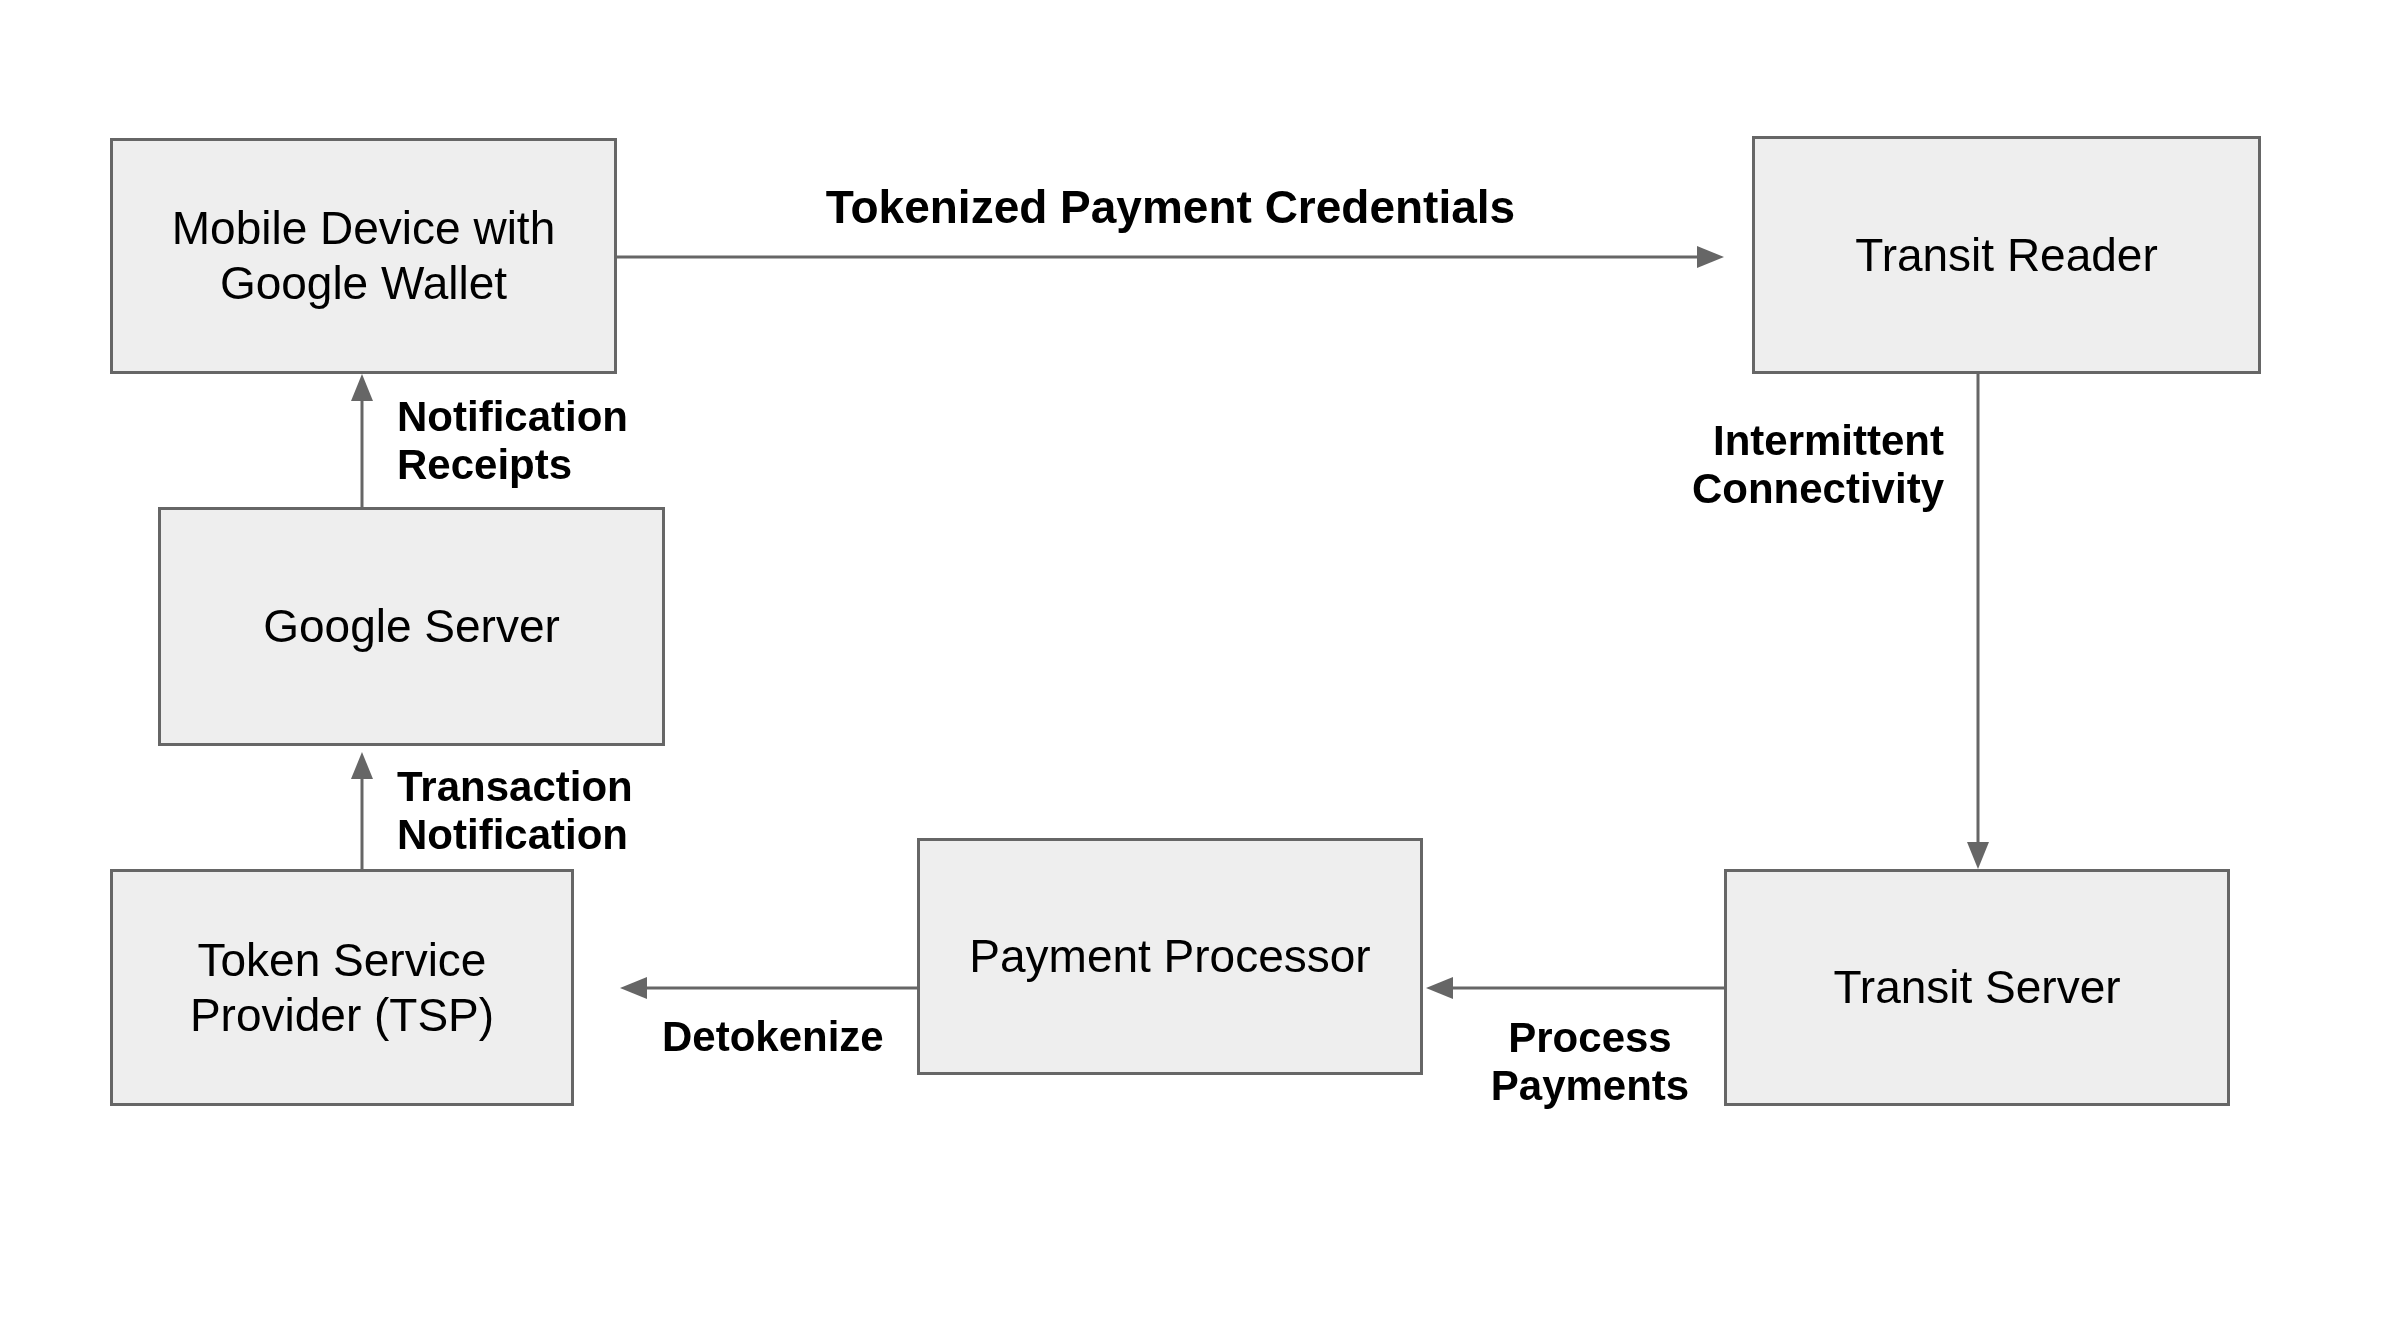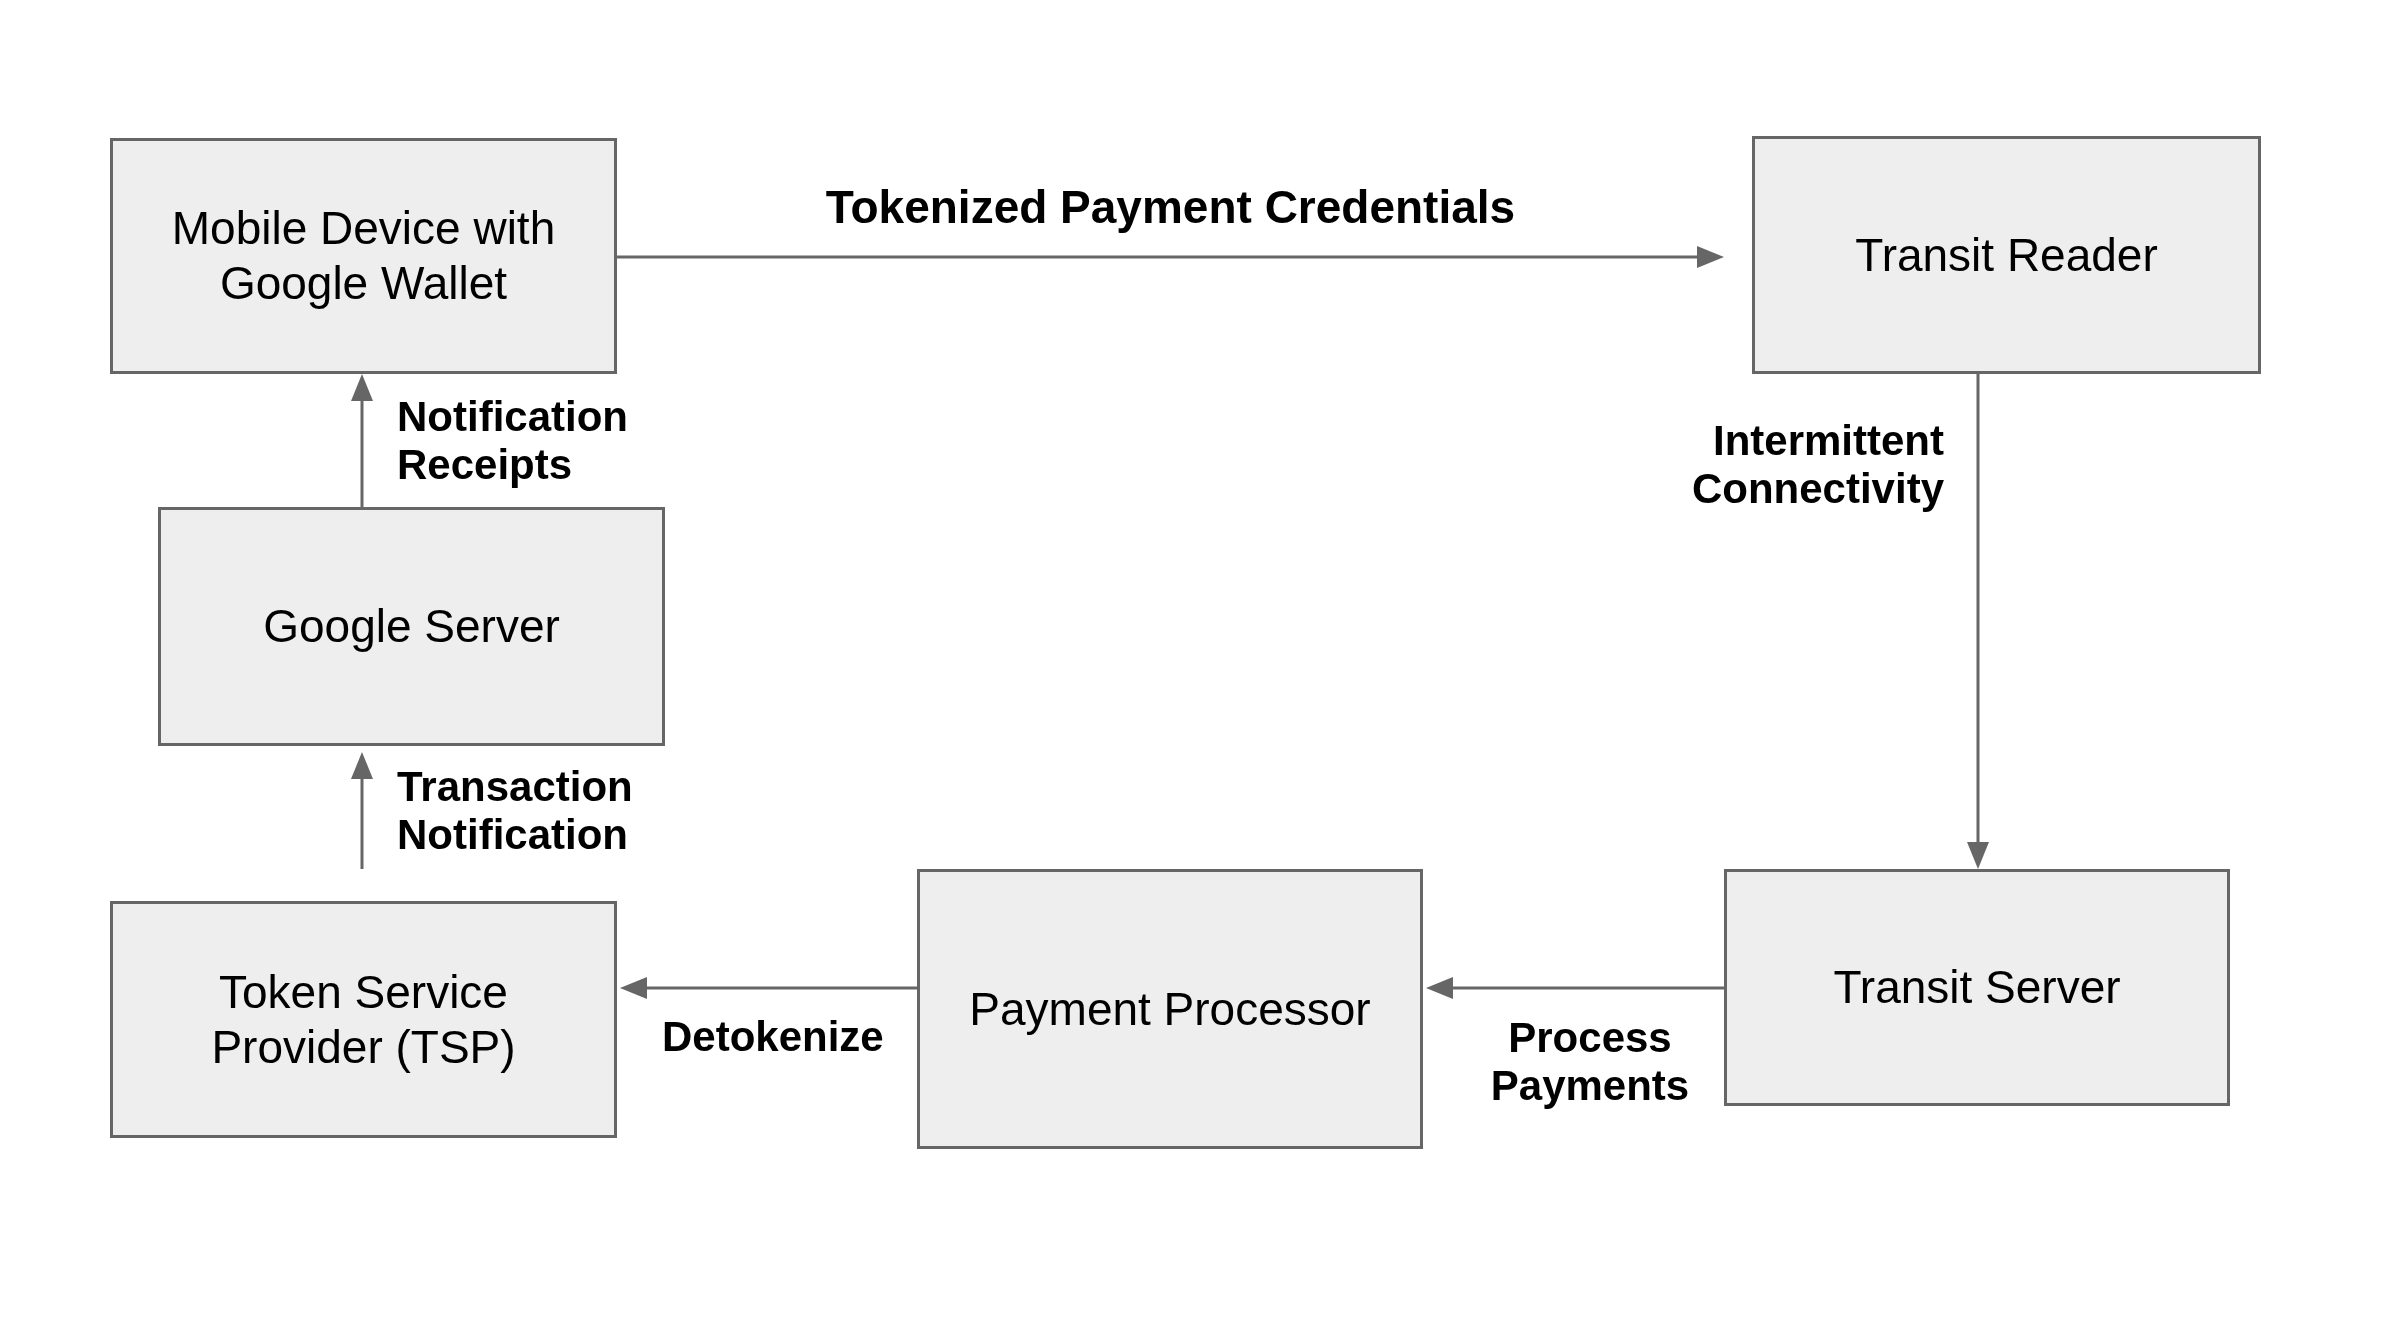--- a/index.html
+++ b/index.html
@@ -109,26 +109,26 @@
   </div>
 
   <div class="node" style="left:1724px; top:136px; width:509px; height:238px;margin-left:28px;">
     <span class="node-label">Transit Reader</span>
   </div>
 
   <div class="node" style="left:110px; top:507px; width:507px; height:239px;margin-left:48px;">
     <span class="node-label">Google Server</span>
   </div>
 
-  <div class="node" style="left:110px; top:869px; width:507px; height:237px;margin-top:32px;">
+  <div class="node" style="left:110px; top:869px; width:464px; height:237px;">
     <span class="node-label">Token Service
 Provider (TSP)</span>
   </div>
 
-  <div class="node" style="left:917px; top:869px; width:506px; height:280px;align-items:center;">
+  <div class="node" style="left:917px; top:838px; width:506px; height:237px;align-items:center;">
     <span class="node-label">Payment Processor</span>
   </div>
 
   <div class="node" style="left:1724px; top:869px; width:506px; height:237px;">
     <span class="node-label">Transit Server</span>
   </div>
 
   <div class="edge-label big align-center" style="left:617px; top:181px; width:1107px;">Tokenized Payment Credentials</div>
 
   <div class="edge-label" style="left:397px; top:393px;">Notification

